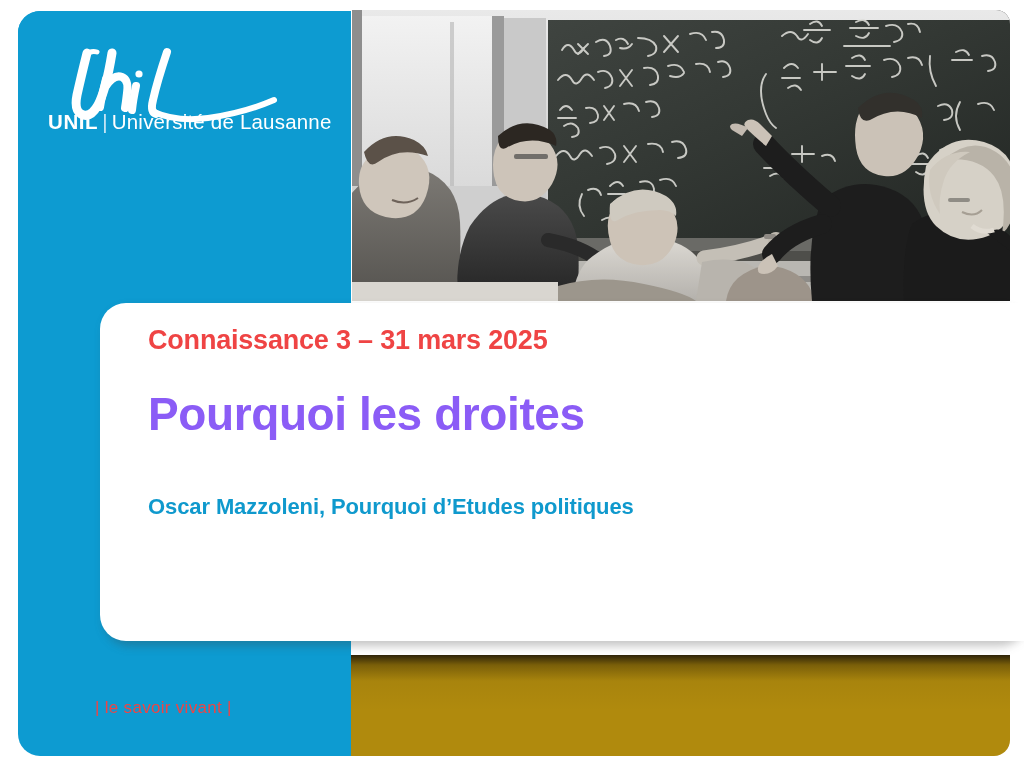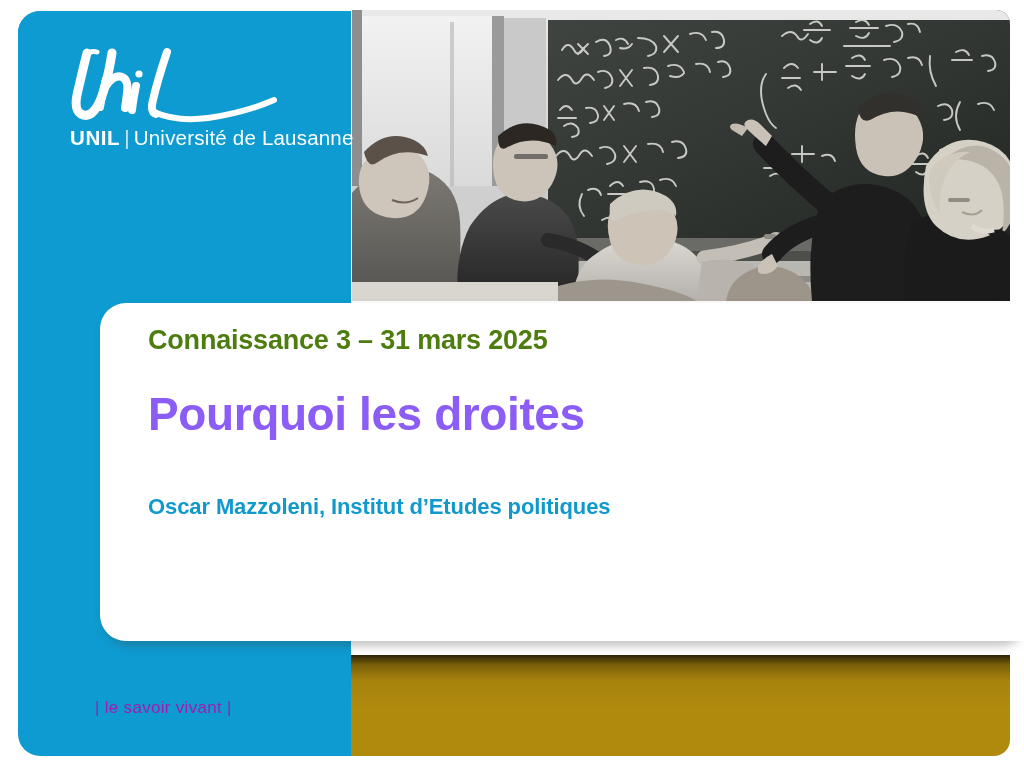--- a/index.html
+++ b/index.html
@@ -53,26 +53,25 @@
   .logo-script {
     position: absolute;
     left: 10px;
     top: 0px;
     width: 230px;
     height: 78px;
   }
   .logo-wordmark {
     position: absolute;
     left: 4px;
-    top: 80px;
+    top: 64px;
     white-space: nowrap;
     font-size: 20.5px;
     letter-spacing: 0.2px;
     color: #ffffff;
-    margin-left: 22px;
   }
   .logo-wordmark .wm-unil {
     font-weight: bold;
     letter-spacing: 0.6px;
   }
   .logo-wordmark .wm-sep {
     font-weight: normal;
     padding: 0 4px;
     color: #cfe9f6;
   }
@@ -128,21 +127,21 @@
   .card-inner {
     position: absolute;
     left: 48px;
     top: 22px;
     right: 20px;
   }
 
   .eyebrow {
     font-size: 27px;
     font-weight: bold;
-    color: #4d7c0f;
+    color: #ef4444;
     letter-spacing: -0.2px;
     white-space: nowrap;
   }
   .title {
     margin-top: 28px;
     font-size: 46px;
     font-weight: bold;
     color: #8b5cf6;
     line-height: 1.34;
     letter-spacing: -0.4px;
@@ -156,21 +155,21 @@
     letter-spacing: -0.1px;
     white-space: nowrap;
   }
 
   
   .tagline {
     position: absolute;
     left: 95px;
     top: 698px;
     font-size: 17px;
-    color: #a21caf;
+    color: #ef4444;
     letter-spacing: 0.3px;
     white-space: nowrap;
   }
 </style>
 </head>
 <body>
 
 <div id="slide">
 
   <div class="cyan-strip-top"></div>
@@ -347,21 +346,21 @@
 
   <div class="gold-bar"></div>
 
   <div class="card-shadow"></div>
   <div class="card">
     <div class="card-inner">
       <div class="eyebrow">Connaissance 3 – 31 mars 2025</div>
       <div class="title">
         <span class="tline">Pourquoi les droites</span>
       </div>
-      <div class="author">Oscar Mazzoleni, Institut d’Etudes politiques</div>
+      <div class="author">Oscar Mazzoleni, Pourquoi d’Etudes politiques</div>
     </div>
   </div>
 
   <div class="logo-block">
     <div class="logo-script">
       <svg width="230" height="78" viewBox="0 0 230 78" xmlns="http://www.w3.org/2000/svg" aria-hidden="true">
         <g fill="none" stroke="#ffffff" stroke-linecap="round" stroke-linejoin="round">
 
           <path d="M33 7 q-6 24 -10 42 q-3 15 4 19 q9 5 17 -9 q8 -15 14 -52" stroke-width="9"></path>
 

